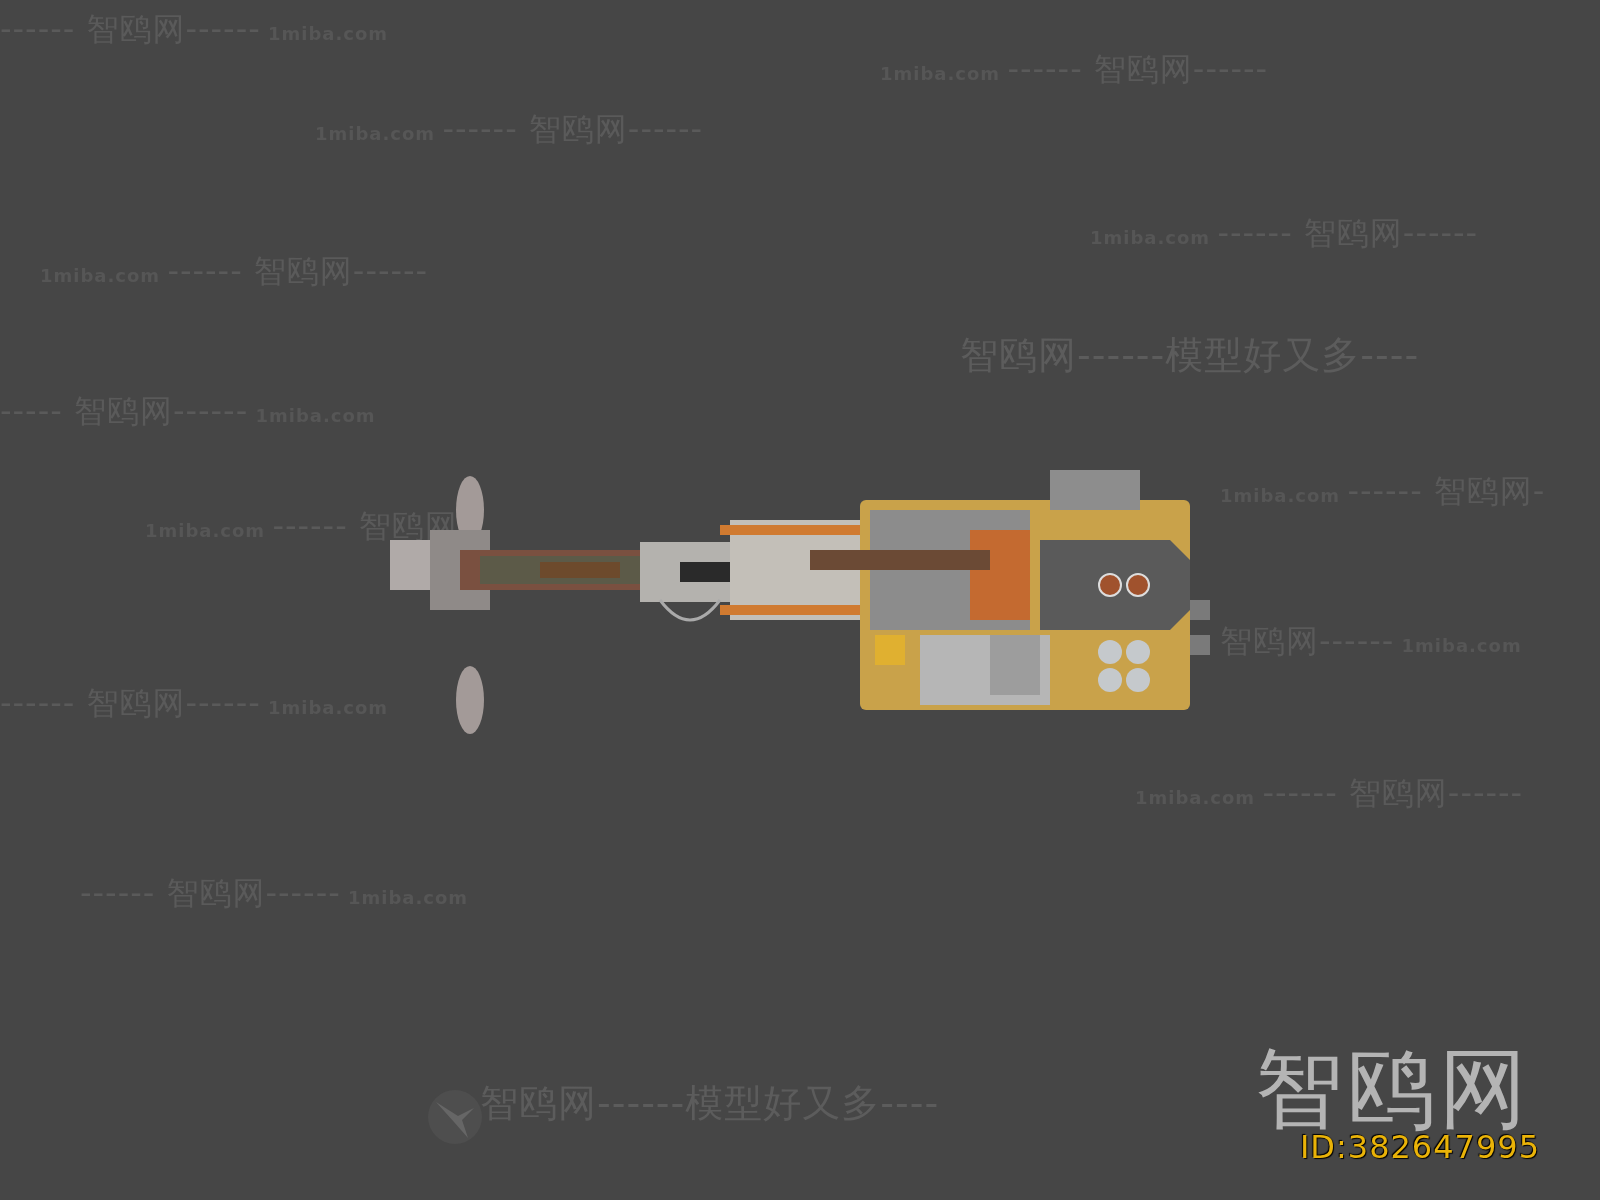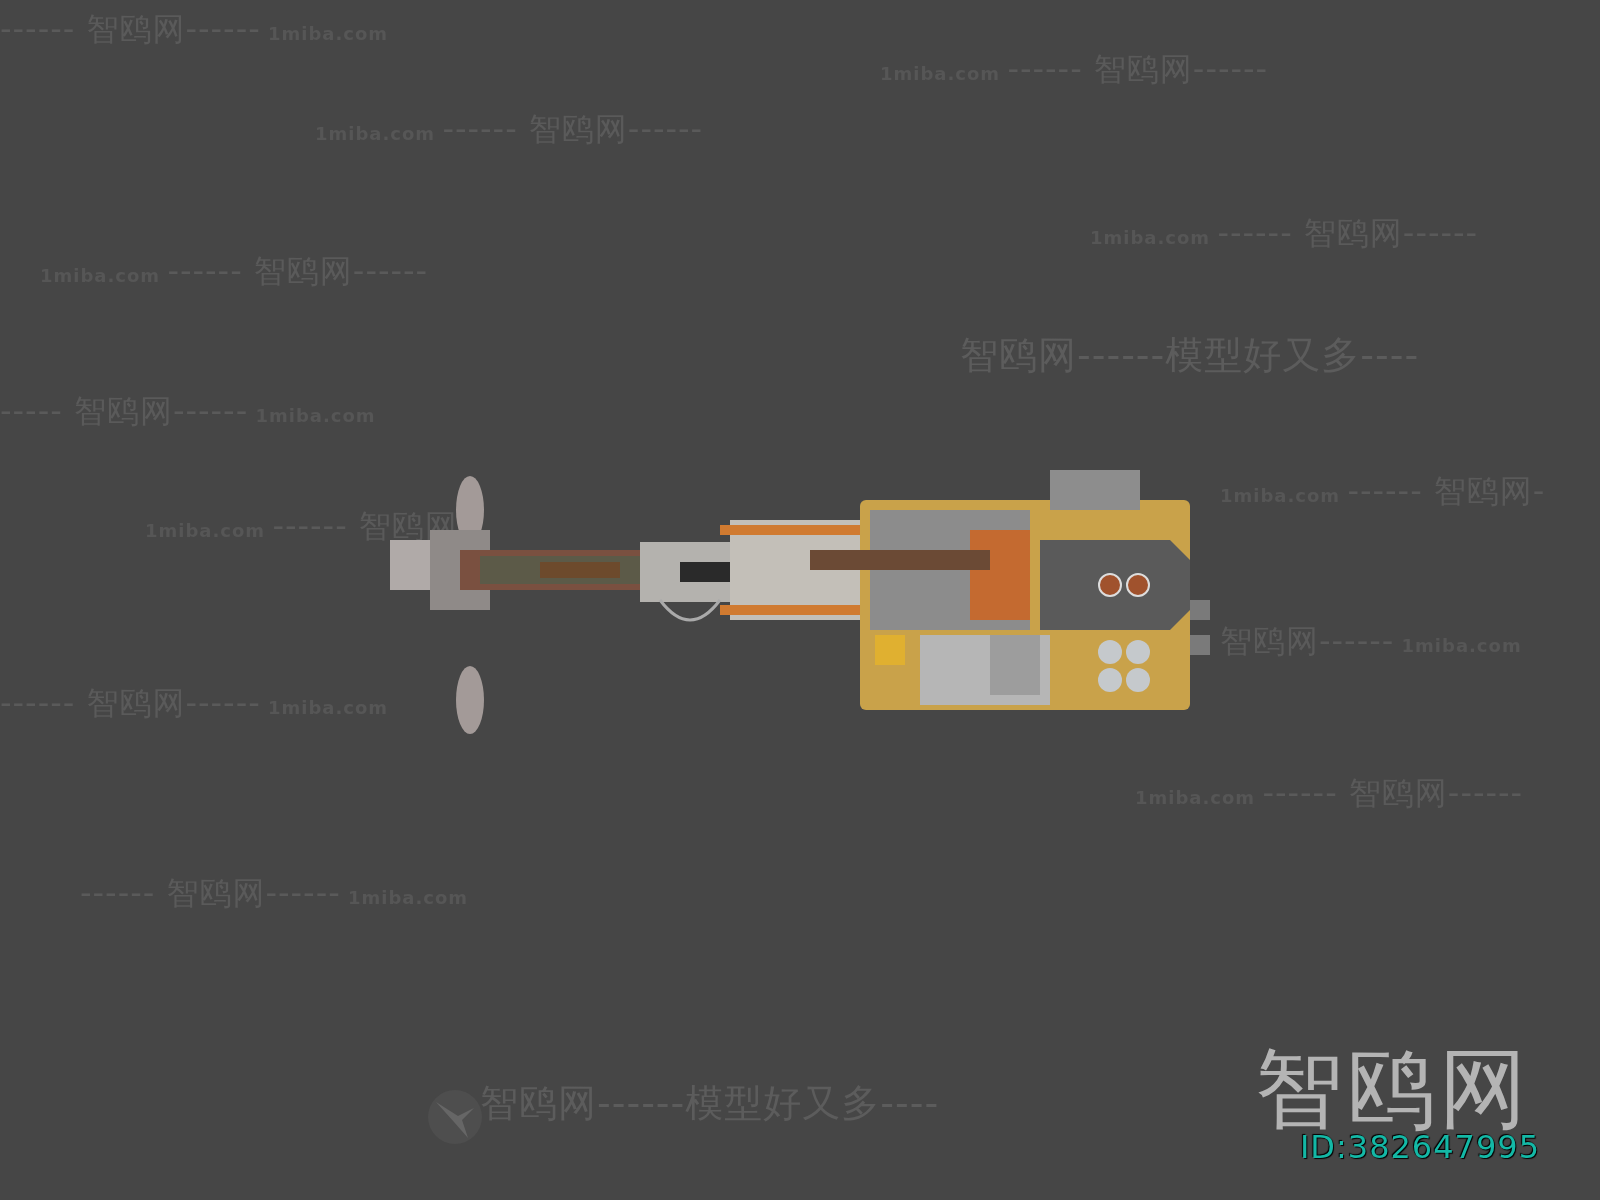--- a/index.html
+++ b/index.html
@@ -1,21 +1,21 @@
 <!DOCTYPE html>
 <html><head>
 <meta charset="utf-8">
 <style>
   html, body { margin:0; padding:0; }
   body { width:1600px; height:1200px; background:#464646; position:relative; overflow:hidden; font-family:"DejaVu Sans", sans-serif; }
   .wm { position:absolute; color:#5a5a5a; white-space:nowrap; font-size:32px; letter-spacing:1px; }
   .wm .dom { font-size:18px; color:#565656; font-weight:bold; }
   .wm-slogan { font-size:38px; color:#5c5c5c; }
   .brand { position:absolute; right:69px; top:1030px; font-size:88px; color:#b4b4b4; letter-spacing:4px; }
-  .id { position:absolute; right:60px; top:1128px; font-size:32px; color:#14b8a6; text-shadow:1px 1px 1px #000, -1px -1px 1px #000; letter-spacing:1px; font-family:"DejaVu Sans", sans-serif; }
+  .id { position:absolute; right:60px; top:1128px; font-size:32px; color:#eab308; text-shadow:1px 1px 1px #000, -1px -1px 1px #000; letter-spacing:1px; font-family:"DejaVu Sans", sans-serif; }
   .model { position:absolute; left:390px; top:470px; width:830px; height:270px; }
   .bird { position:absolute; left:428px; top:1090px; width:54px; height:54px; border-radius:50%; background:#4e4e4e; }
 </style>
 </head>
 <body>
 
 <div id="wm-layer">
     <div class="wm" style="left: 0px; top: 8px;"><span>------ 智鸥网------</span><span class="dom"> 1miba.com </span></div>
     <div class="wm" style="left: 880px; top: 48px;"><span class="dom"> 1miba.com </span><span>------ 智鸥网------</span></div>
     <div class="wm" style="left: 315px; top: 108px;"><span class="dom"> 1miba.com </span><span>------ 智鸥网------</span></div>

